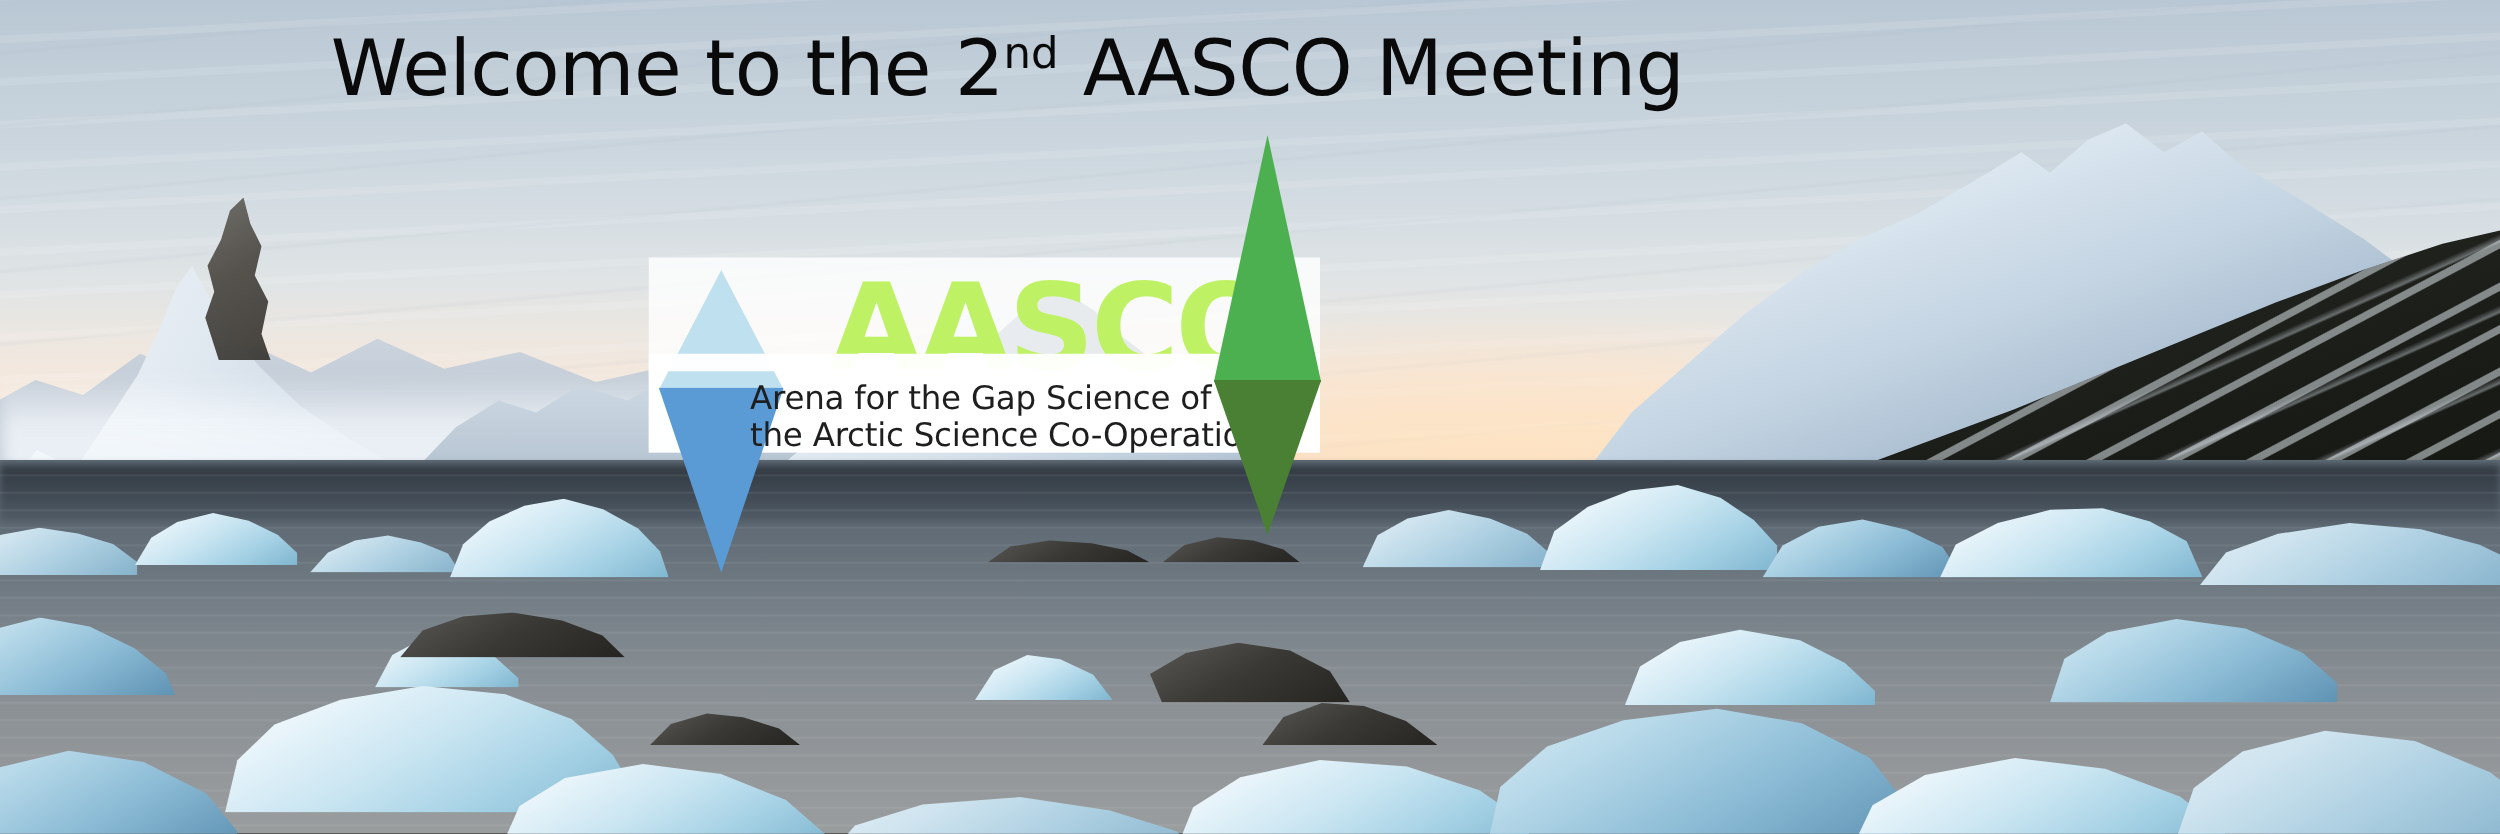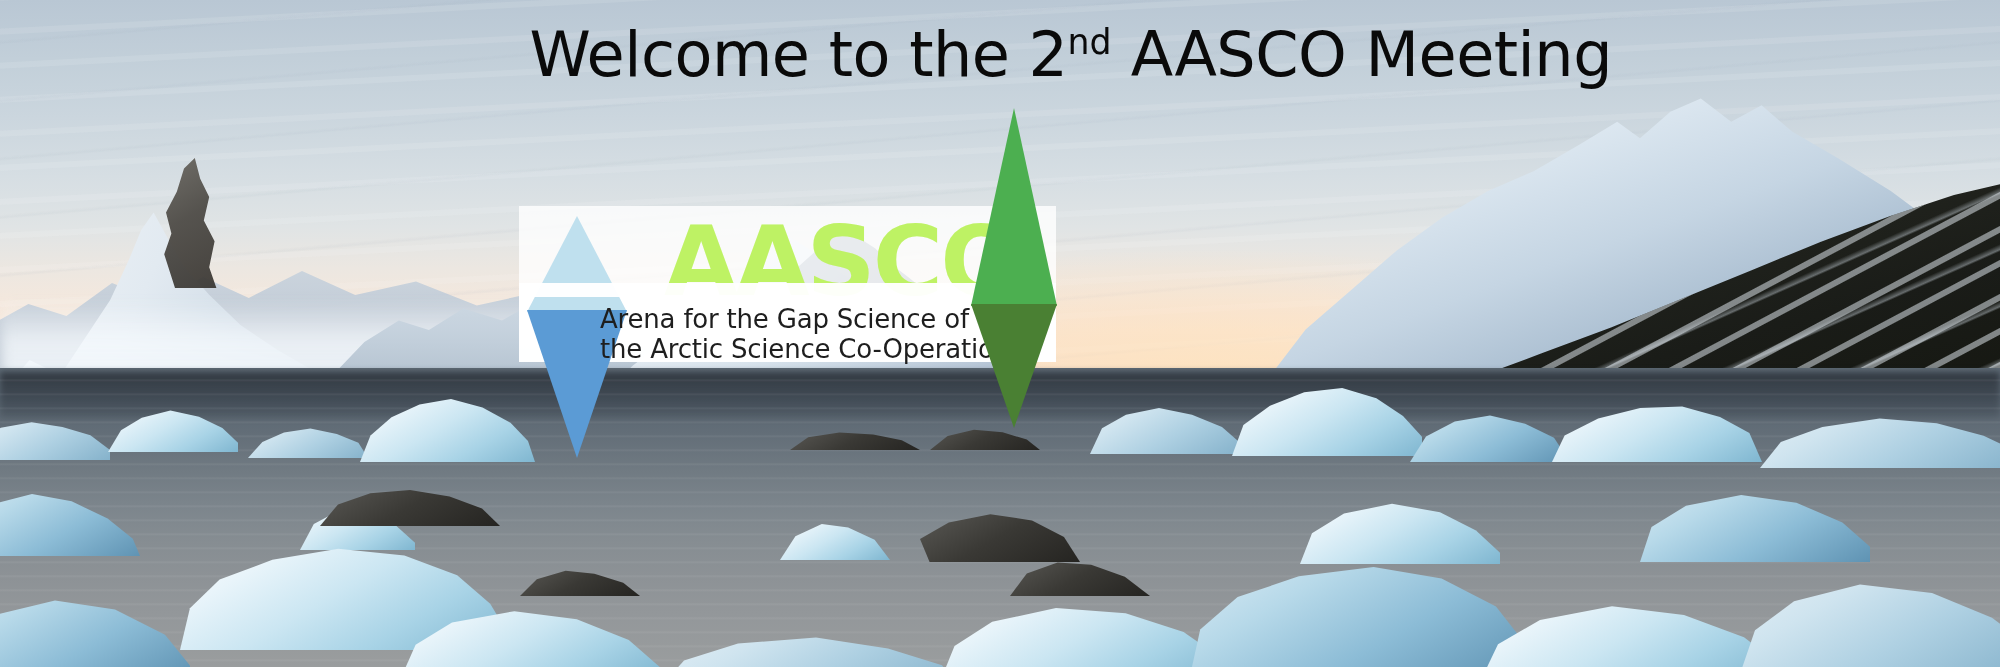--- a/index.html
+++ b/index.html
@@ -150,21 +150,21 @@
   }
   .rock {
     position:absolute;
     background:linear-gradient(150deg,#5c5b57,#3a3935 50%,#252421);
     box-shadow:0 3px 9px rgba(0,0,0,.35);
   }
 
   
   .title-block {
     position:absolute; left:0; top:22px; width:1612px;
-    text-align:right; color:#0a0a0a;
+    text-align:center; color:#0a0a0a;
     font-family:"DejaVu Sans", sans-serif;
     font-weight:400; line-height:1.06; letter-spacing:-0.5px;
   }
   .title-line { font-size:62px; white-space:nowrap; }
   .title-line sup { font-size:0.56em; vertical-align:super; line-height:0; letter-spacing:0; }
 
   
   .logo-box {
     position:absolute; left:519px; top:206px; width:537px; height:156px;
     background:rgba(255,255,255,0.80);

